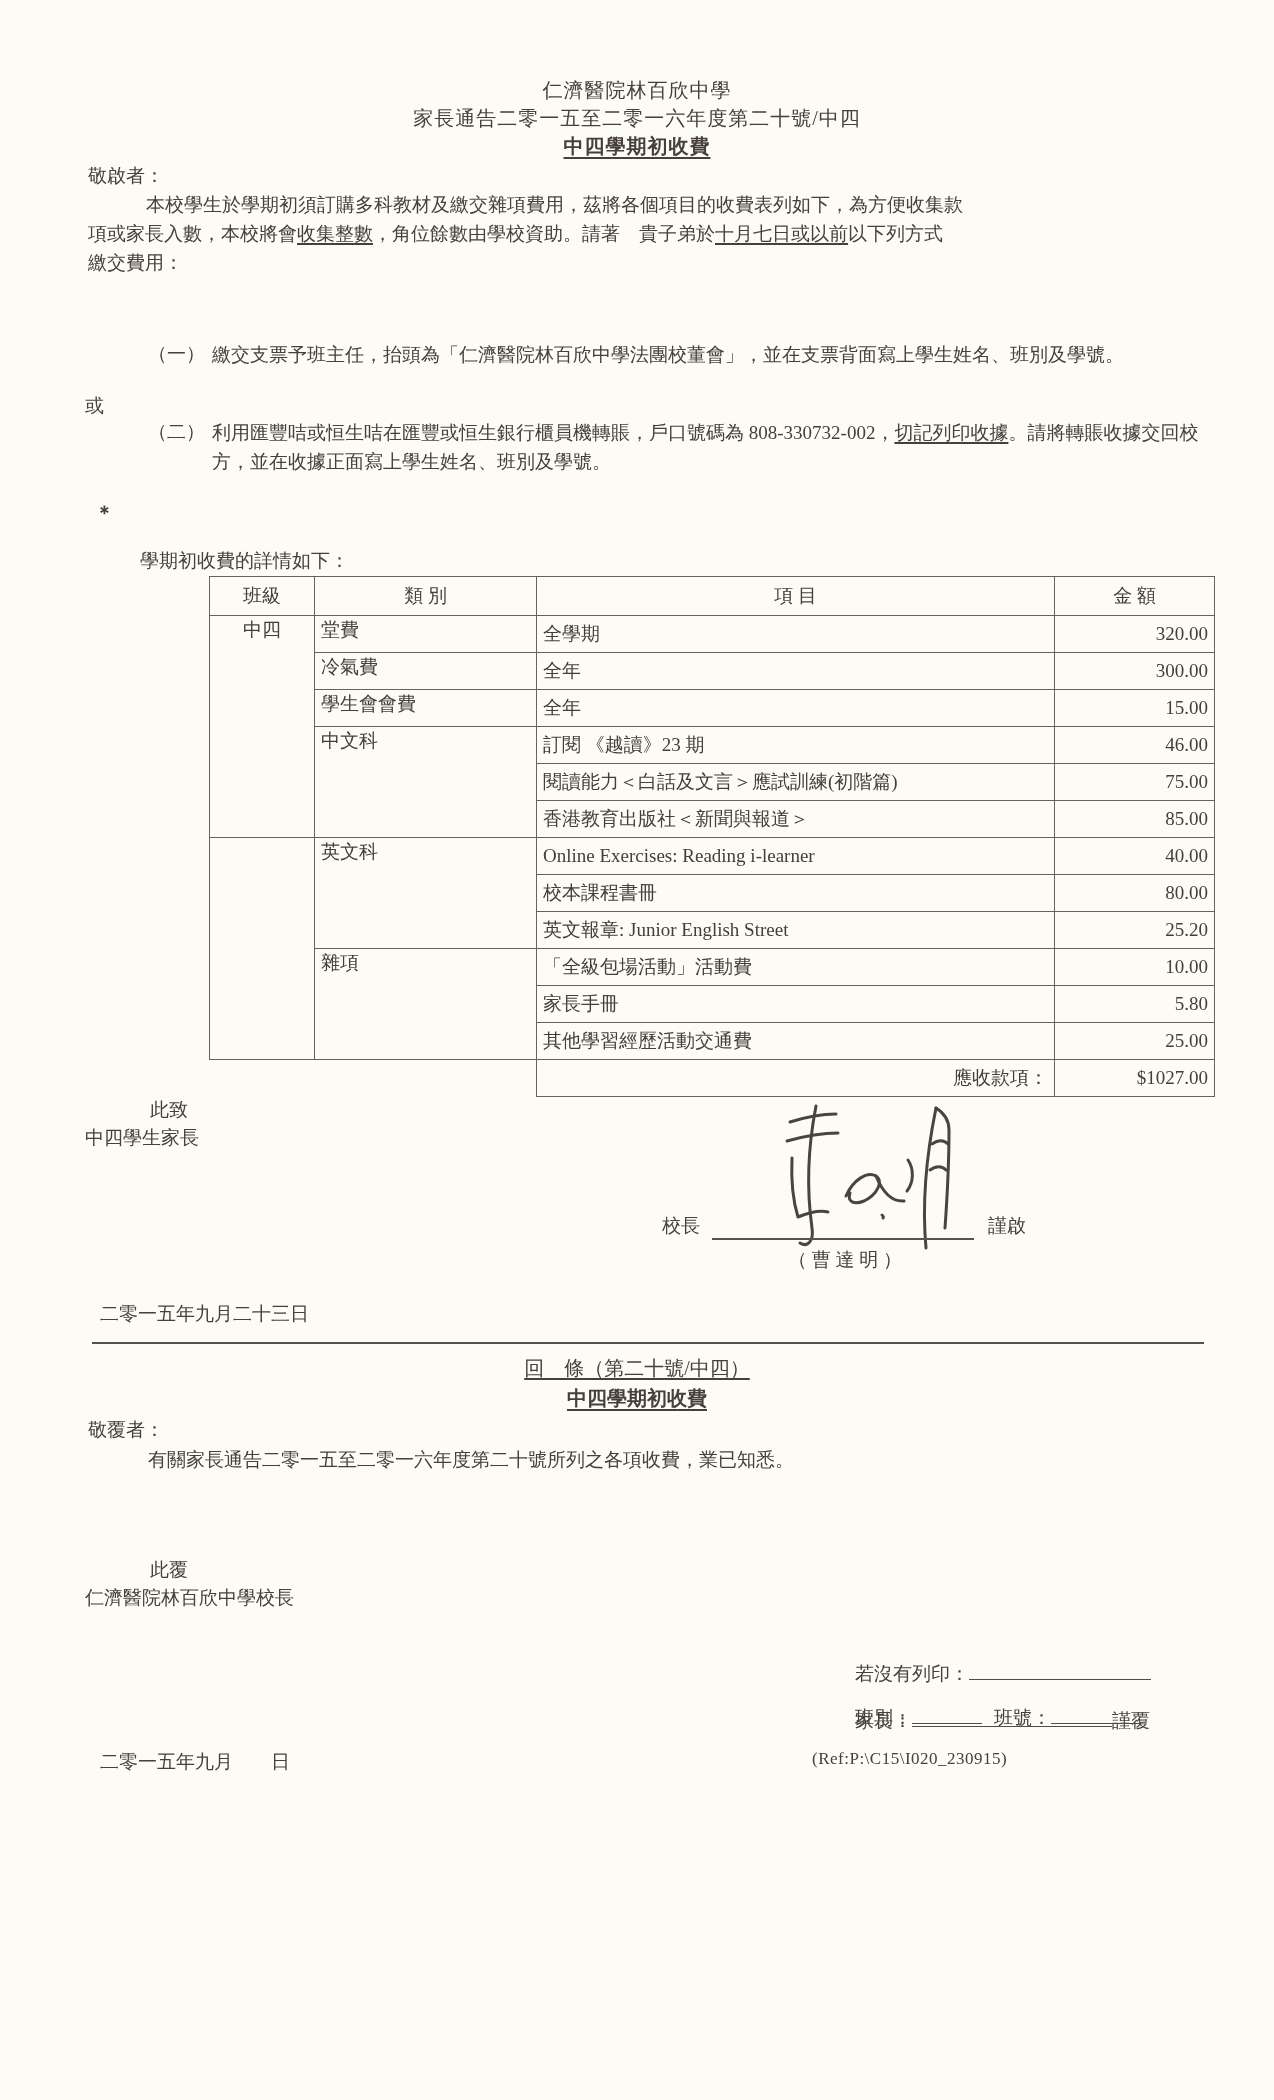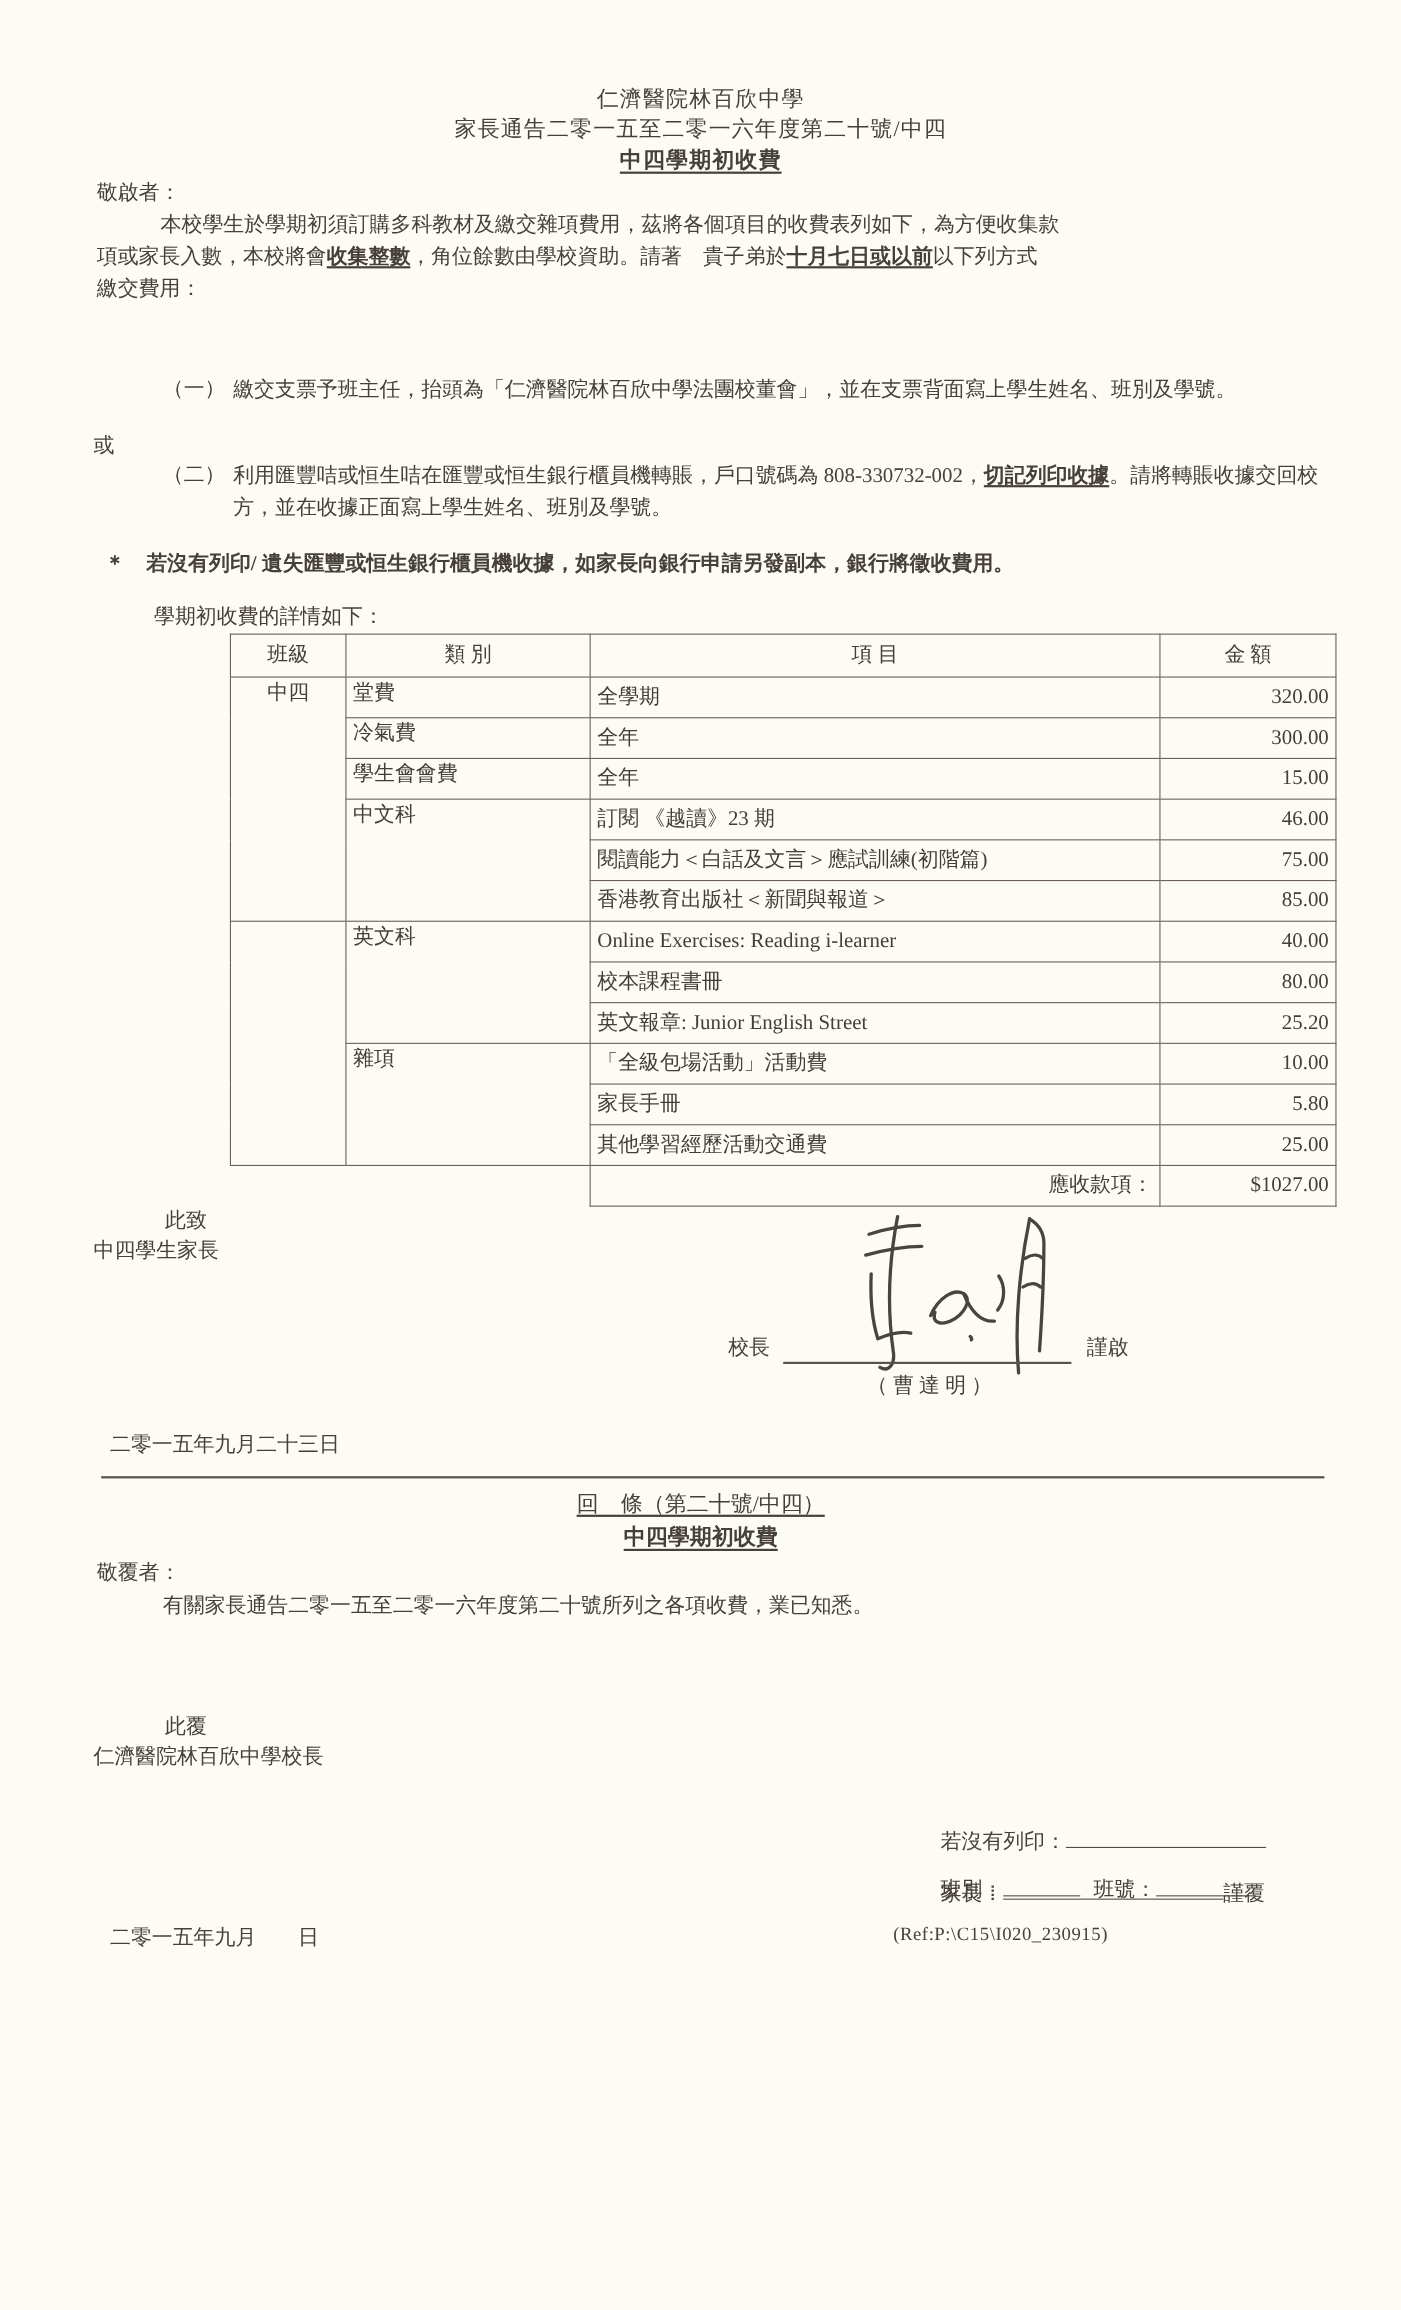--- a/index.html
+++ b/index.html
@@ -25,21 +25,21 @@
     text-decoration:underline;
     text-underline-offset:4px;
     text-decoration-thickness:1.5px;
   }
   .u{
     text-decoration:underline;
     text-underline-offset:3px;
     text-decoration-thickness:1.5px;
   }
   .bu{
-    font-weight:bold;
+    font-weight:normal;
     text-decoration:underline;
     text-underline-offset:3px;
     text-decoration-thickness:1.5px;
   }
   .para{width:1110px;line-height:29px;}
   .indent{text-indent:58px;}
   .item-text{width:1000px;line-height:29px;}
   .bold{font-weight:bold;}
   
   table.fees{
@@ -93,21 +93,20 @@
 
   <div class="abs" style="left:148px;top:340px;">（一）</div>
   <div class="abs item-text" style="left:212px;top:340px;">繳交支票予班主任，抬頭為「仁濟醫院林百欣中學法團校董會」，並在支票背面寫上學生姓名、班別及學號。</div>
 
   <div class="abs" style="left:85px;top:392px;">或</div>
 
   <div class="abs" style="left:148px;top:418px;">（二）</div>
   <div class="abs item-text" style="left:212px;top:418px;"><span>利用匯豐咭或恒生咭在匯豐或恒生銀行櫃員機轉賬，戶口號碼為 808-330732-002，</span><span class="bu">切記列印收據</span><span>。請將轉賬收據交回校方，並在收據正面寫上學生姓名、班別及學號。</span></div>
 
   <div class="abs bold" style="left:95px;top:499px;">＊</div>
-  <div class="abs bold" style="left:133px;top:499px;width:1070px;">若沒有列印/ 遺失匯豐或恒生銀行櫃員機收據，如家長向銀行申請另發副本，銀行將徵收費用。</div>
 
   <div class="abs" style="left:140px;top:547px;">學期初收費的詳情如下：</div>
 
   <table class="fees abs" style="left:165px;top:576px;width:1005px;">
     <colgroup>
         <col style="width:105px">
         <col style="width:222px">
         <col style="width:518px">
         <col style="width:160px">
       </colgroup>

